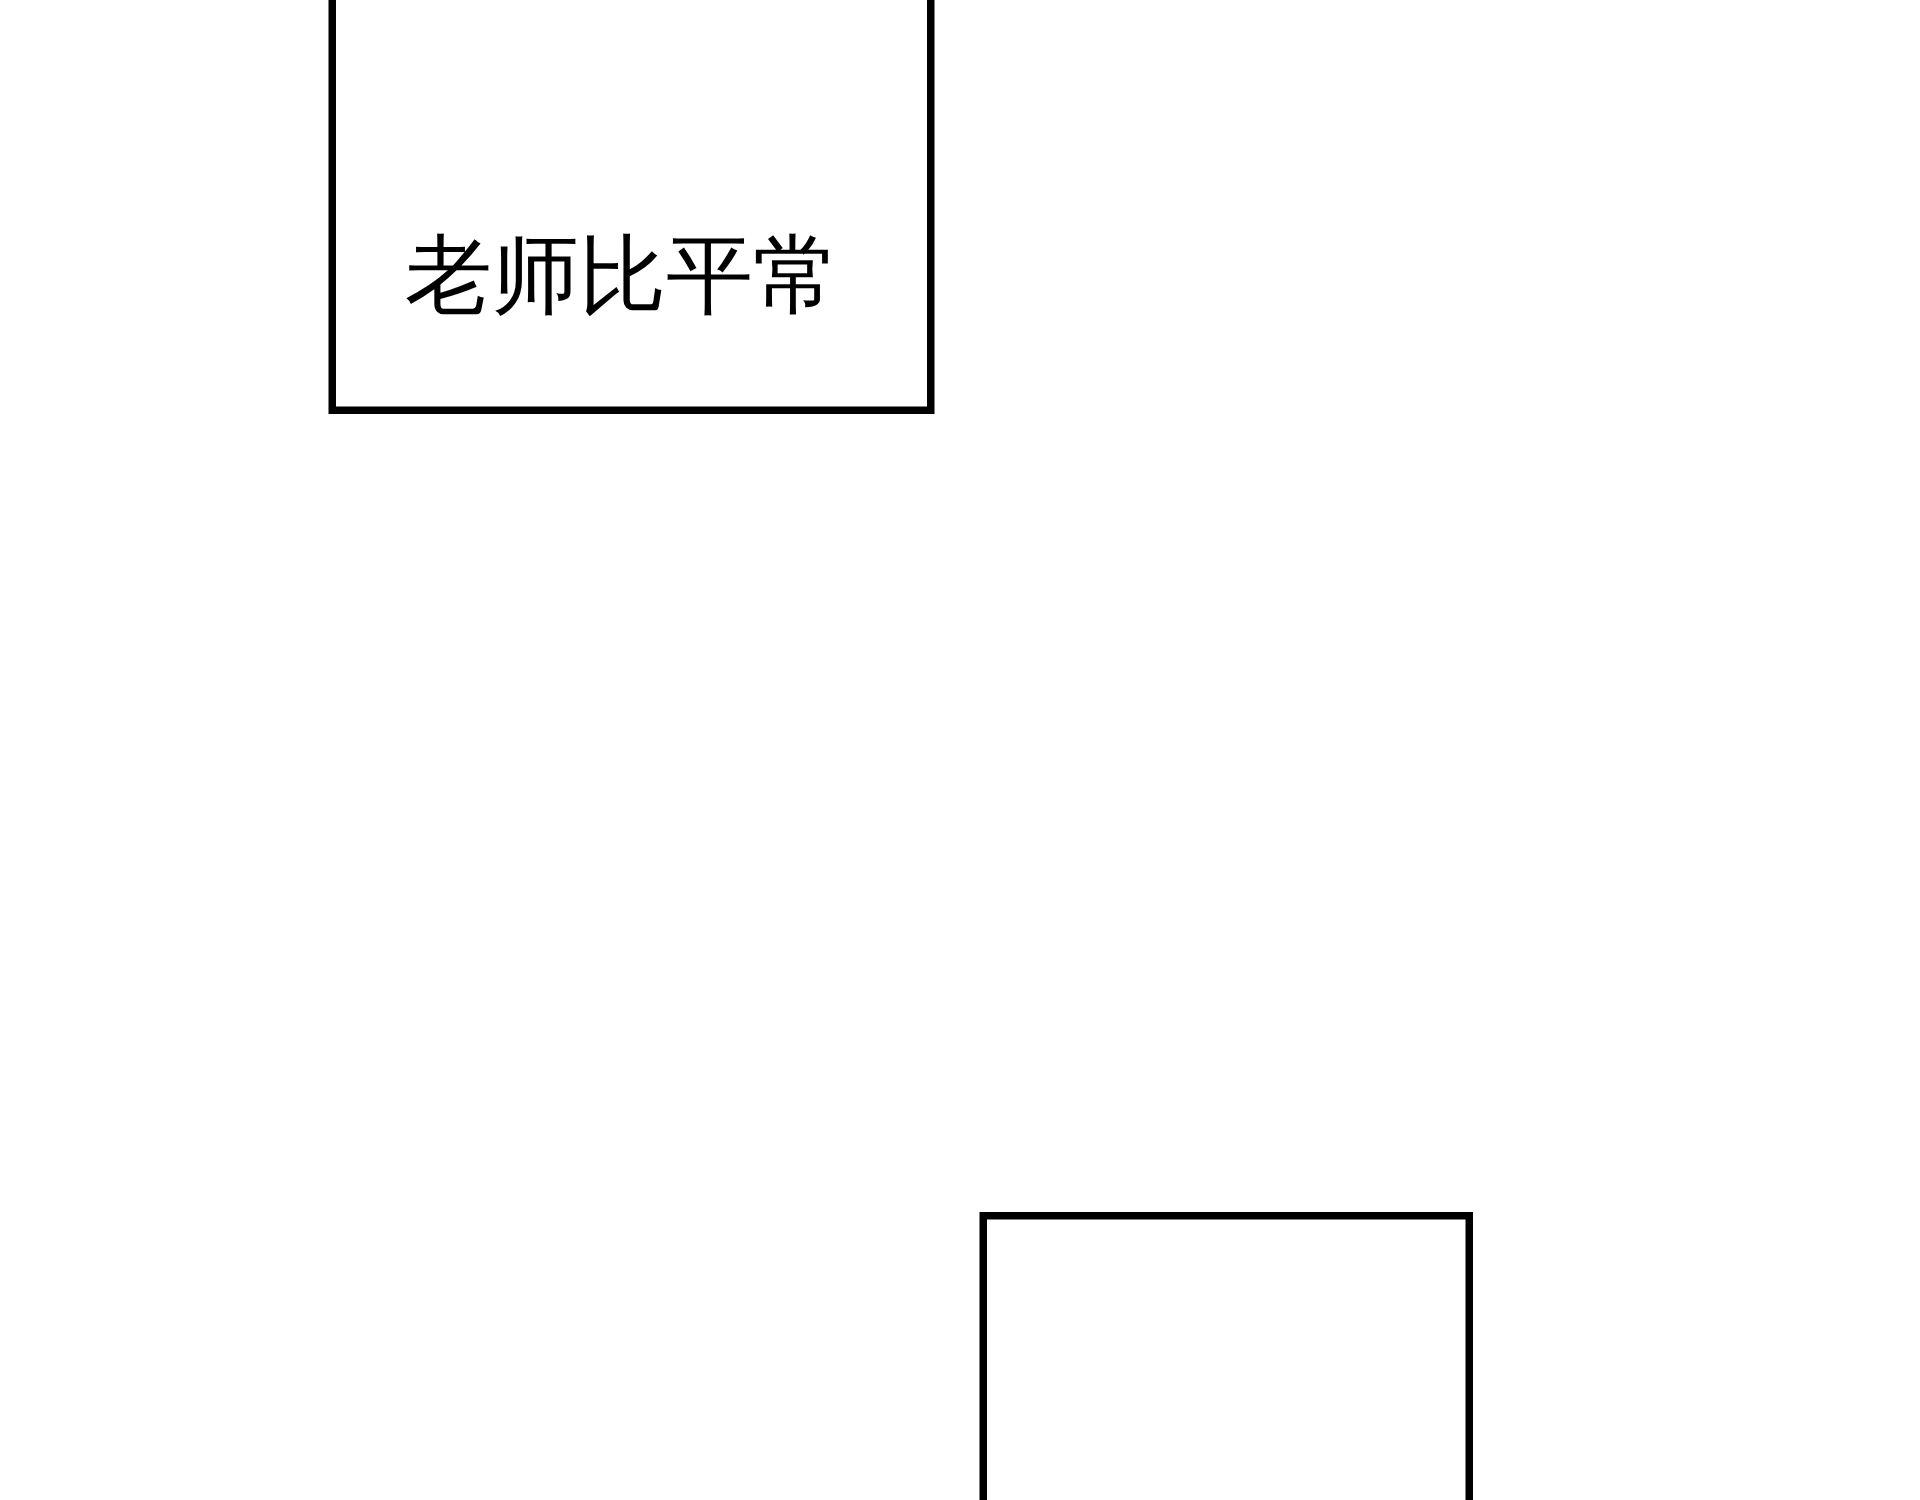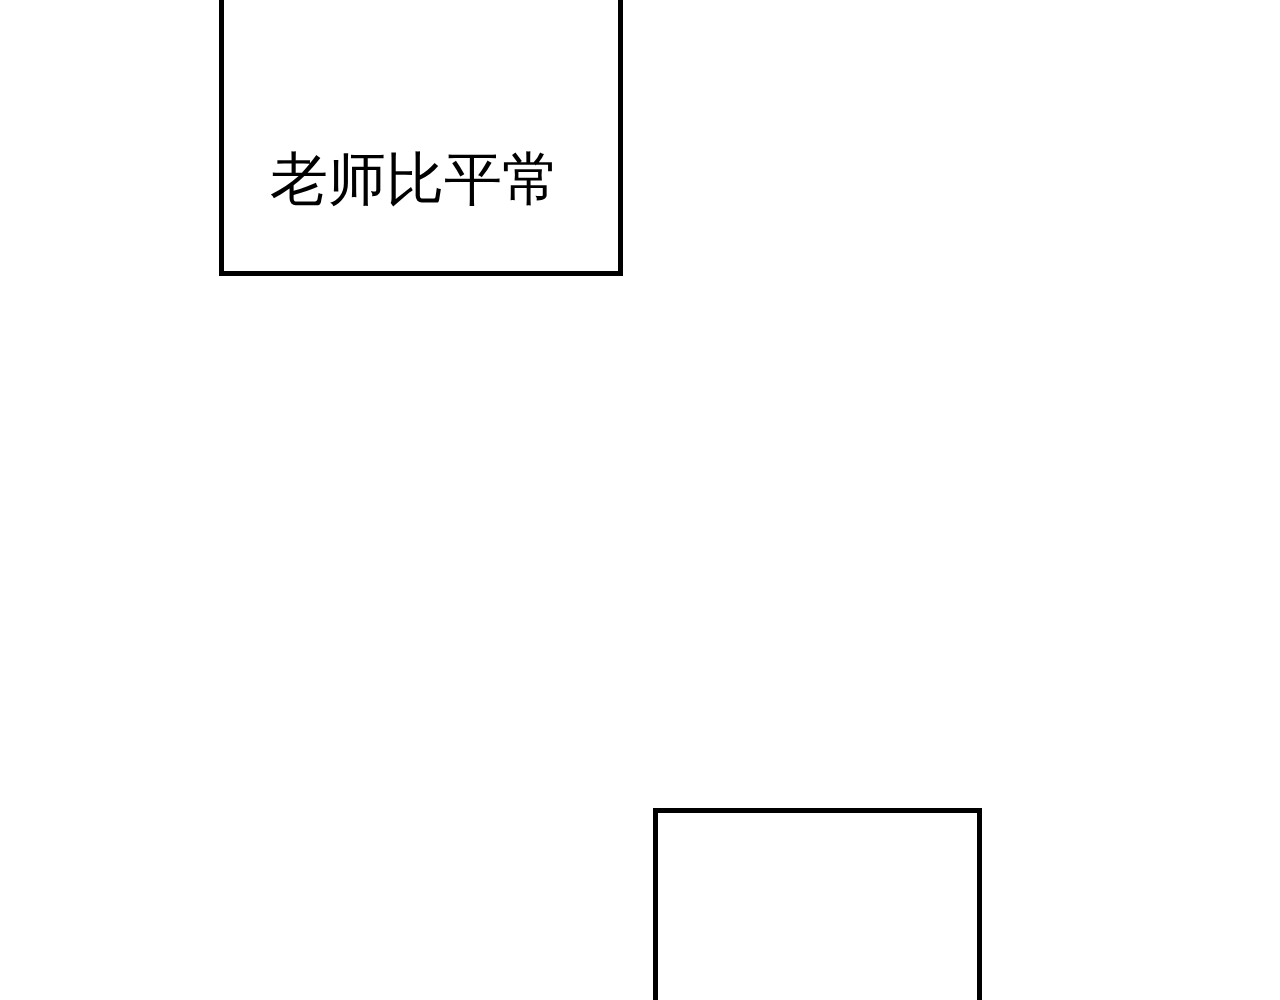--- a/index.html
+++ b/index.html
@@ -45,21 +45,21 @@
   #bubble-bottom {
     left: 653px;
     top: 808px;
     width: 329px;
     height: 330px;
   }
 
   .bubble-text {
     position: absolute;
     color: #000000;
-    font-family: Liberation Mono, monospace;
+    font-family: Liberation Sans, sans-serif;
     font-weight: 500;
     white-space: pre;
     letter-spacing: 0px;
     line-height: 70px;
   }
 
   #bubble-top .bubble-text {
     left: 46px;
     top: 110px;
     font-size: 58px;

